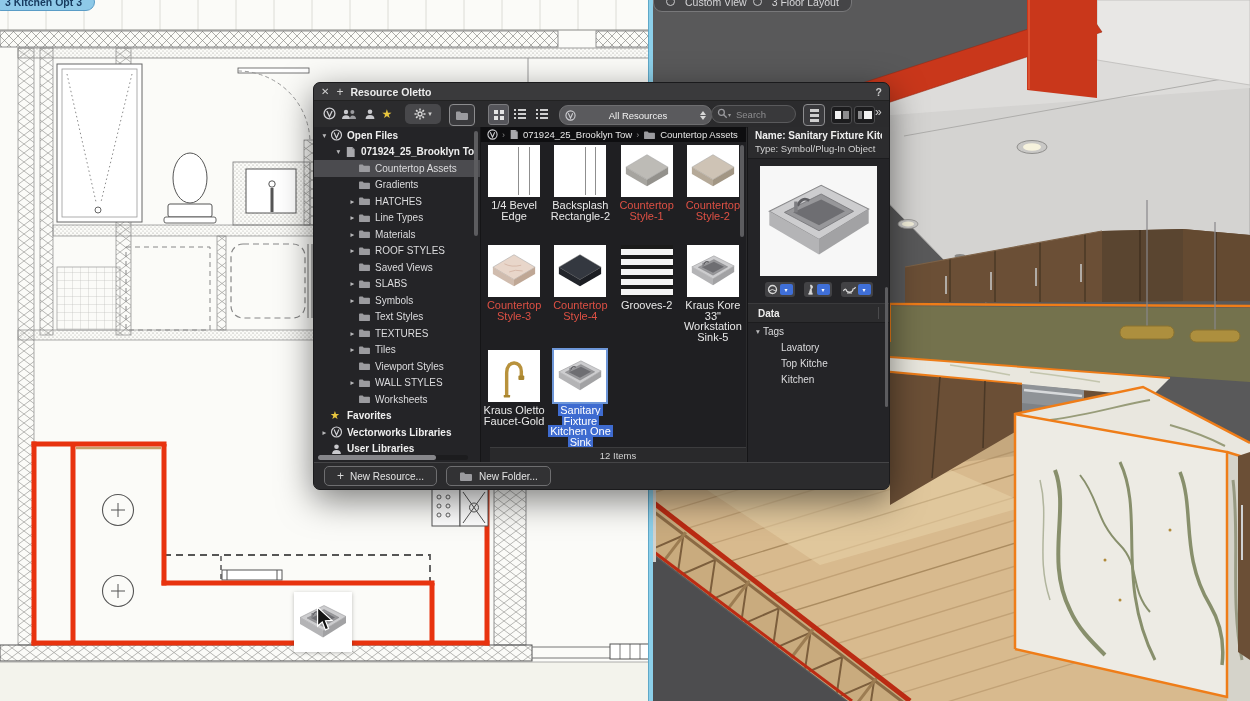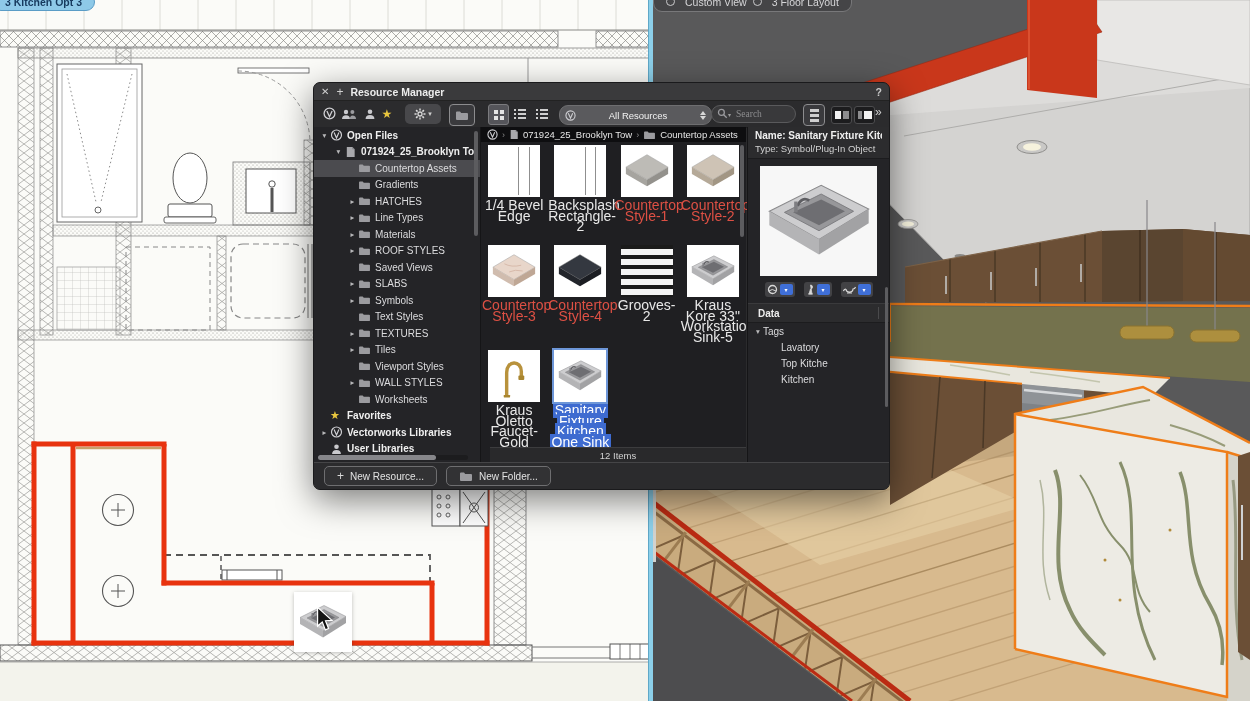--- a/index.html
+++ b/index.html
@@ -43,21 +43,21 @@
   .licon.dots i{position:relative;margin-left:4px;width:8px;}
   .licon.dots i::before{content:"";position:absolute;left:-4px;top:0;width:2px;height:2px;background:#cfcfcf;}
   #rm-filter{left:245px;top:4px;width:141px;height:18px;border-radius:9px;background:#5a5a5d;border:1px solid #6e6e70;display:flex;align-items:center;padding:0 5px;}
   #rm-filter .flabel{flex:1;text-align:center;font-size:9.5px;color:#f2f2f2;}
   .stepper{display:flex;flex-direction:column;gap:1px;}
   .stepper i{width:0;height:0;border-left:3px solid transparent;border-right:3px solid transparent;}
   .stepper .up{border-bottom:4px solid #d8d8d8;}
   .stepper .dn{border-top:4px solid #d8d8d8;}
   #rm-search{left:397px;top:4px;width:85px;height:18px;}
   #rm-search input{width:100%;height:100%;box-sizing:border-box;background:#39393b;border:1px solid #5a5a5c;border-radius:9px;
-     color:#cfcfcf;font-size:9.5px;padding:0 4px 0 24px;outline:none;font-family:Liberation Serif, serif;}
+     color:#cfcfcf;font-size:9.5px;padding:0 4px 0 24px;outline:none;font-family:Liberation Sans, sans-serif;}
   #rm-search input::placeholder{color:#8d8d8f;}
   #rm-search .mag{position:absolute;left:6px;top:3px;}
   #rm-search .sdd{position:absolute;left:17px;top:6px;font-size:6px;color:#9a9a9c;}
   .panebtn{width:19px;height:16px;background:#1c1c1e;border:1px solid #4c4c4e;border-radius:3px;display:flex;align-items:center;justify-content:center;gap:2px;top:5px;}
   .panebtn i{display:block;height:8px;}
   .chev-more{left:561px;top:4px;color:#cfcfcf;font-size:12px;}
   
   #rm-tree{position:absolute;left:0;top:44px;width:166px;bottom:26px;background:#242427;border-right:1px solid #151517;overflow:hidden;}
   .trow{height:16.5px;display:flex;align-items:center;font-size:10px;color:#dcdcde;white-space:nowrap;}
   .trow.bold .tlabel{font-weight:bold;color:#efefef;}
@@ -68,21 +68,21 @@
   #tree-vscroll{position:absolute;right:2px;top:4px;width:4px;height:105px;background:#5c5c5f;border-radius:2px;}
   #tree-hscroll{position:absolute;left:4px;bottom:3px;width:150px;height:5px;background:#1c1c1e;border-radius:3px;}
   #tree-hscroll i{display:block;width:118px;height:5px;background:#86868a;border-radius:3px;}
   
   #rm-center{position:absolute;left:167px;top:44px;width:265px;bottom:26px;background:#1f1f22;}
   #rm-breadcrumb{height:15px;background:#0e0e10;display:flex;align-items:center;gap:4px;padding:0 6px;font-size:9.5px;color:#e6e6e6;white-space:nowrap;overflow:hidden;}
   #rm-breadcrumb .sep{color:#8a8a8c;font-size:9px;}
   #rm-grid{position:absolute;left:0;top:15px;right:0;bottom:15px;display:grid;grid-template-columns:repeat(4,66.25px);grid-template-rows:100px 105px 102px;}
   .cell{position:relative;text-align:center;padding-top:3px;}
   .thumb{width:52px;height:52px;margin:0 auto;background:#fff;display:flex;align-items:center;justify-content:center;overflow:hidden;position:relative;}
-  .clabel{margin-top:3px;font-size:14px;line-height:10.5px;color:#e8e8e8;padding:0 1px;}
+  .clabel{margin-top:3px;font-size:11px;line-height:10.5px;color:#e8e8e8;padding:0 1px;}
   .clabel.red{color:#dd5044;}
   .selcell .thumb{outline:2px solid #6d96d8;outline-offset:0;}
   .selcell .clabel span{background:#3e6bd0;color:#fff;padding:0 2px;box-decoration-break:clone;-webkit-box-decoration-break:clone;}
   .t-profile::before,.t-profile::after{content:"";position:absolute;top:2px;bottom:2px;width:1px;background:#8f8f8f;}
   .t-profile::before{left:58%;} .t-profile::after{left:78%;}
   .t-grooves{background:repeating-linear-gradient(180deg,#1b1b1b 0 4px,#f4f4f4 4px 10px);}
   #grid-vscroll{position:absolute;right:2px;top:18px;width:4px;height:92px;background:#5c5c5f;border-radius:2px;}
   #rm-status{position:absolute;left:9px;right:0;bottom:0;height:15px;background:#29292b;border-top:1px solid #3c3c3e;
              display:flex;align-items:center;justify-content:center;font-size:9.5px;color:#d2d2d2;}
   
@@ -432,21 +432,21 @@
     <span class="dot"></span>
     <span>Custom View</span>
     <span class="dot"></span>
     <span>3 Floor Layout</span>
   </div>
 
   <div id="rm">
     <div id="rm-titlebar">
       <span class="tb-close">✕</span>
       <span class="tb-add">+</span>
-      <span class="tb-title">Resource Manager</span>
+      <span class="tb-title">Resource Oletto</span>
       <span class="tb-help">?</span>
     </div>
 
     <div id="rm-toolbar">
       <span class="tbtn icnbtn" style="left:6px">
           <svg width="13" height="13">
             <use href="#vlogo"></use>
           </svg>
         </span>
       <span class="tbtn icnbtn" style="left:26px">

